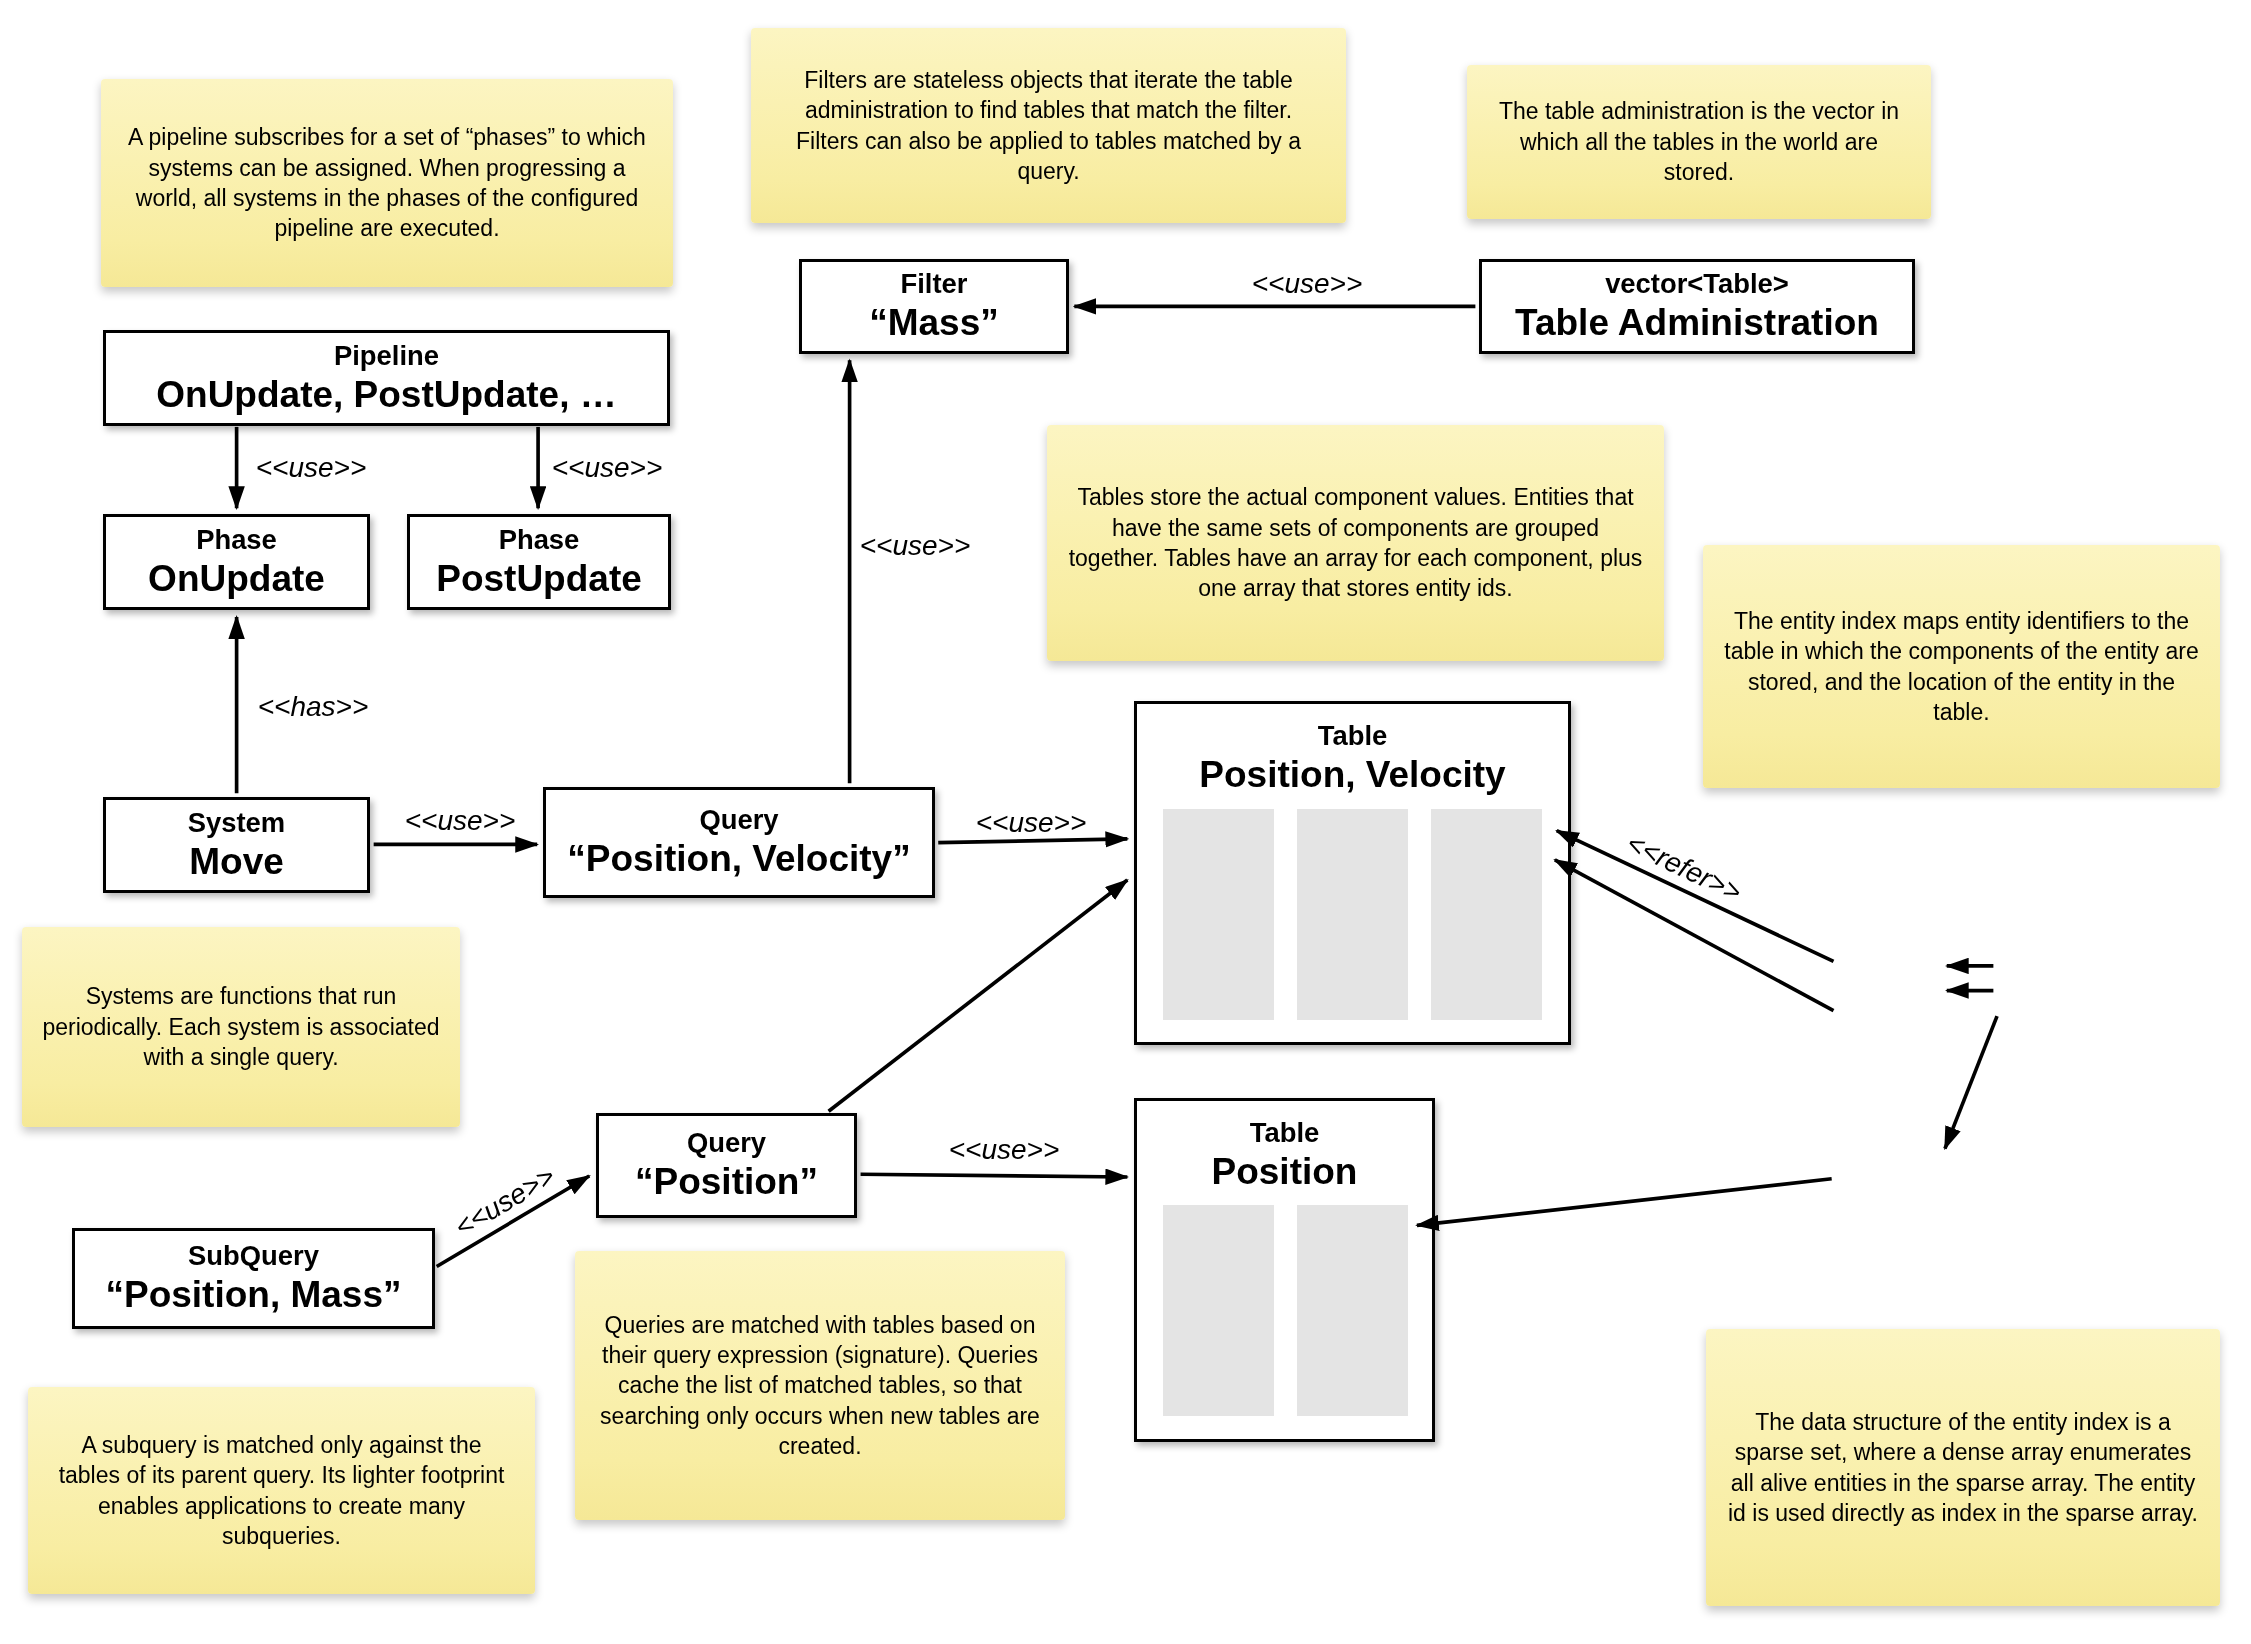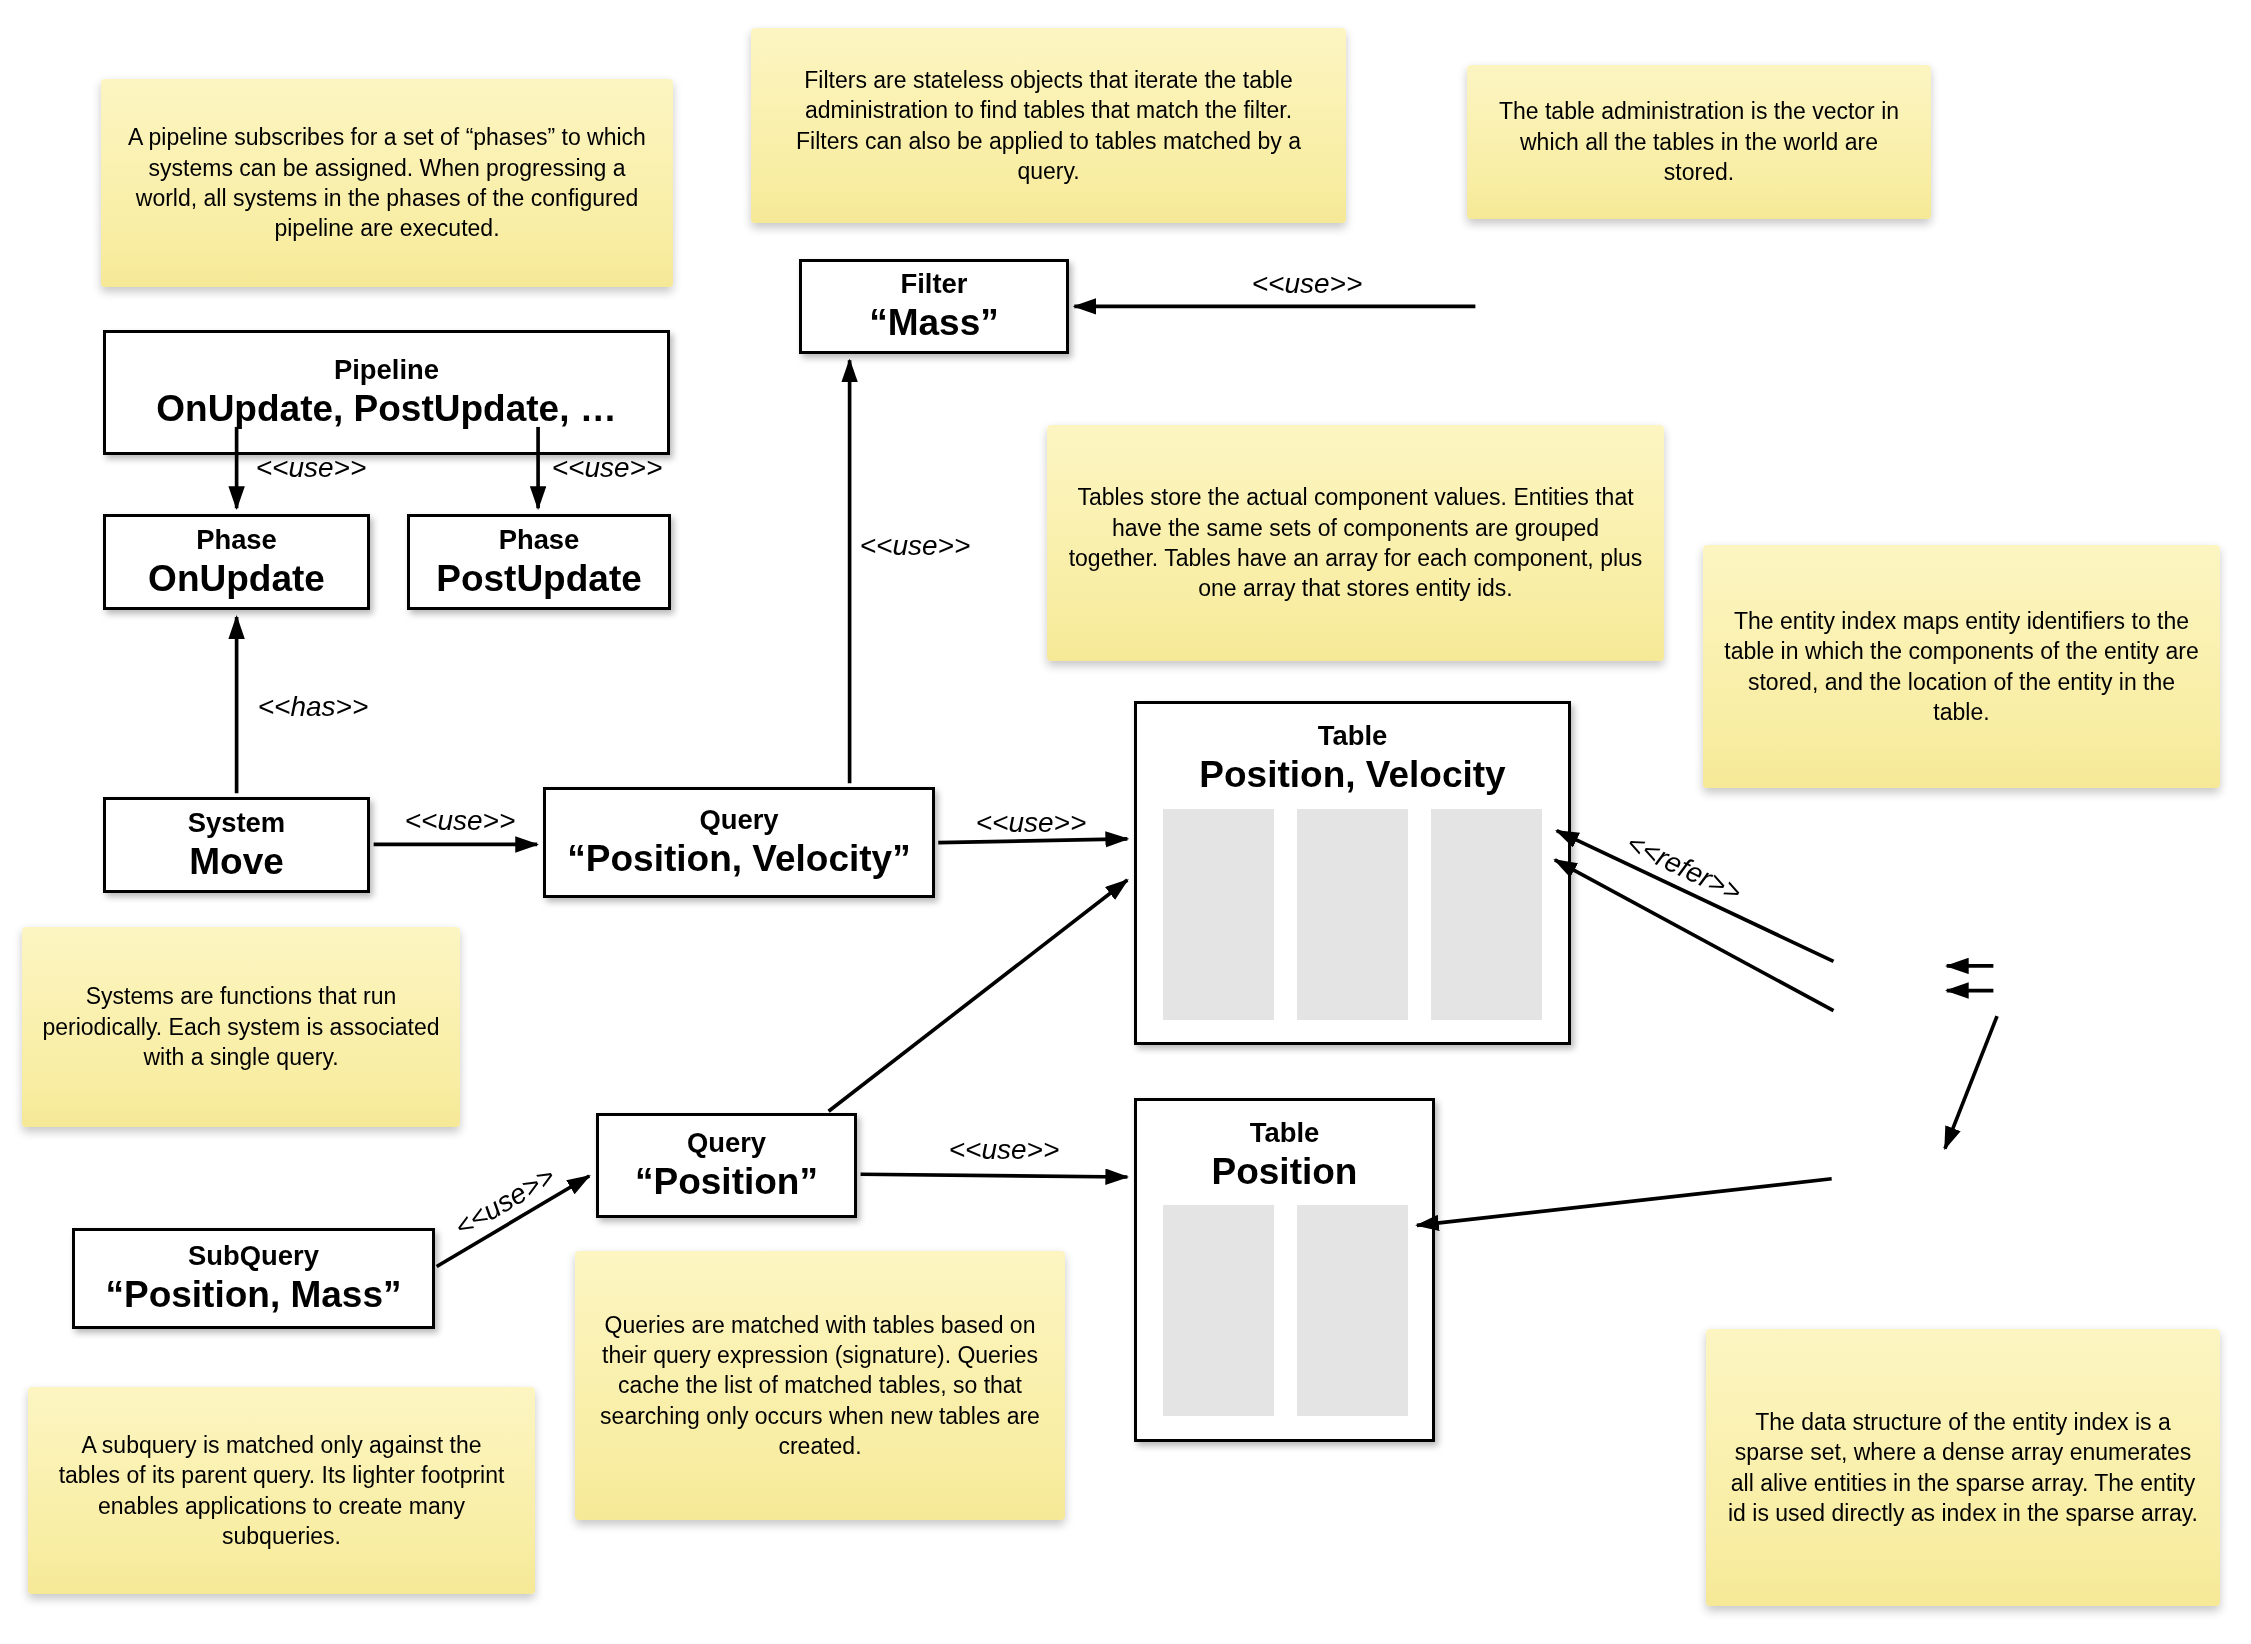--- a/index.html
+++ b/index.html
@@ -58,35 +58,39 @@
   <div class="note" style="left:28px;top:1387px;width:507px;height:207px;">
       <span>A subquery is matched only against the tables of its parent query. Its lighter footprint enables applications to create many subqueries.</span>
     </div>
   <div class="note" style="left:575px;top:1251px;width:490px;height:269px;">
       <span>Queries are matched with tables based on their query expression (signature). Queries cache the list of matched tables, so that searching only occurs when new tables are created.</span>
     </div>
   <div class="note" style="left:1706px;top:1329px;width:514px;height:277px;">
       <span>The data structure of the entity index is a sparse set, where a dense array enumerates all alive entities in the sparse array. The entity id is used directly as index in the sparse array.</span>
     </div>
 
-  <div class="ubox" style="left:103px;top:330px;width:567px;height:125px;">
+  <div class="ubox" style="left:103px;top:330px;width:567px;height:96px;">
     <div class="stereo">Pipeline</div>
     <div class="bname">OnUpdate, PostUpdate, …</div>
   </div>
   <div class="ubox" style="left:103px;top:514px;width:267px;height:96px;">
     <div class="stereo">Phase</div>
     <div class="bname">OnUpdate</div>
   </div>
   <div class="ubox" style="left:407px;top:514px;width:264px;height:96px;">
     <div class="stereo">Phase</div>
     <div class="bname">PostUpdate</div>
   </div>
   <div class="ubox" style="left:799px;top:259px;width:270px;height:95px;">
     <div class="stereo">Filter</div>
     <div class="bname">“Mass”</div>
+  </div>
+  <div class="ubox" style="left:1479px;top:259px;width:436px;height:95px;">
+    <div class="stereo">vector&lt;Table&gt;</div>
+    <div class="bname">Table Administration</div>
   </div>
   <div class="ubox" style="left:103px;top:797px;width:267px;height:96px;">
     <div class="stereo">System</div>
     <div class="bname">Move</div>
   </div>
   <div class="ubox" style="left:543px;top:787px;width:392px;height:111px;">
     <div class="stereo">Query</div>
     <div class="bname">“Position, Velocity”</div>
   </div>
   <div class="ubox" style="left:596px;top:1113px;width:261px;height:105px;">

